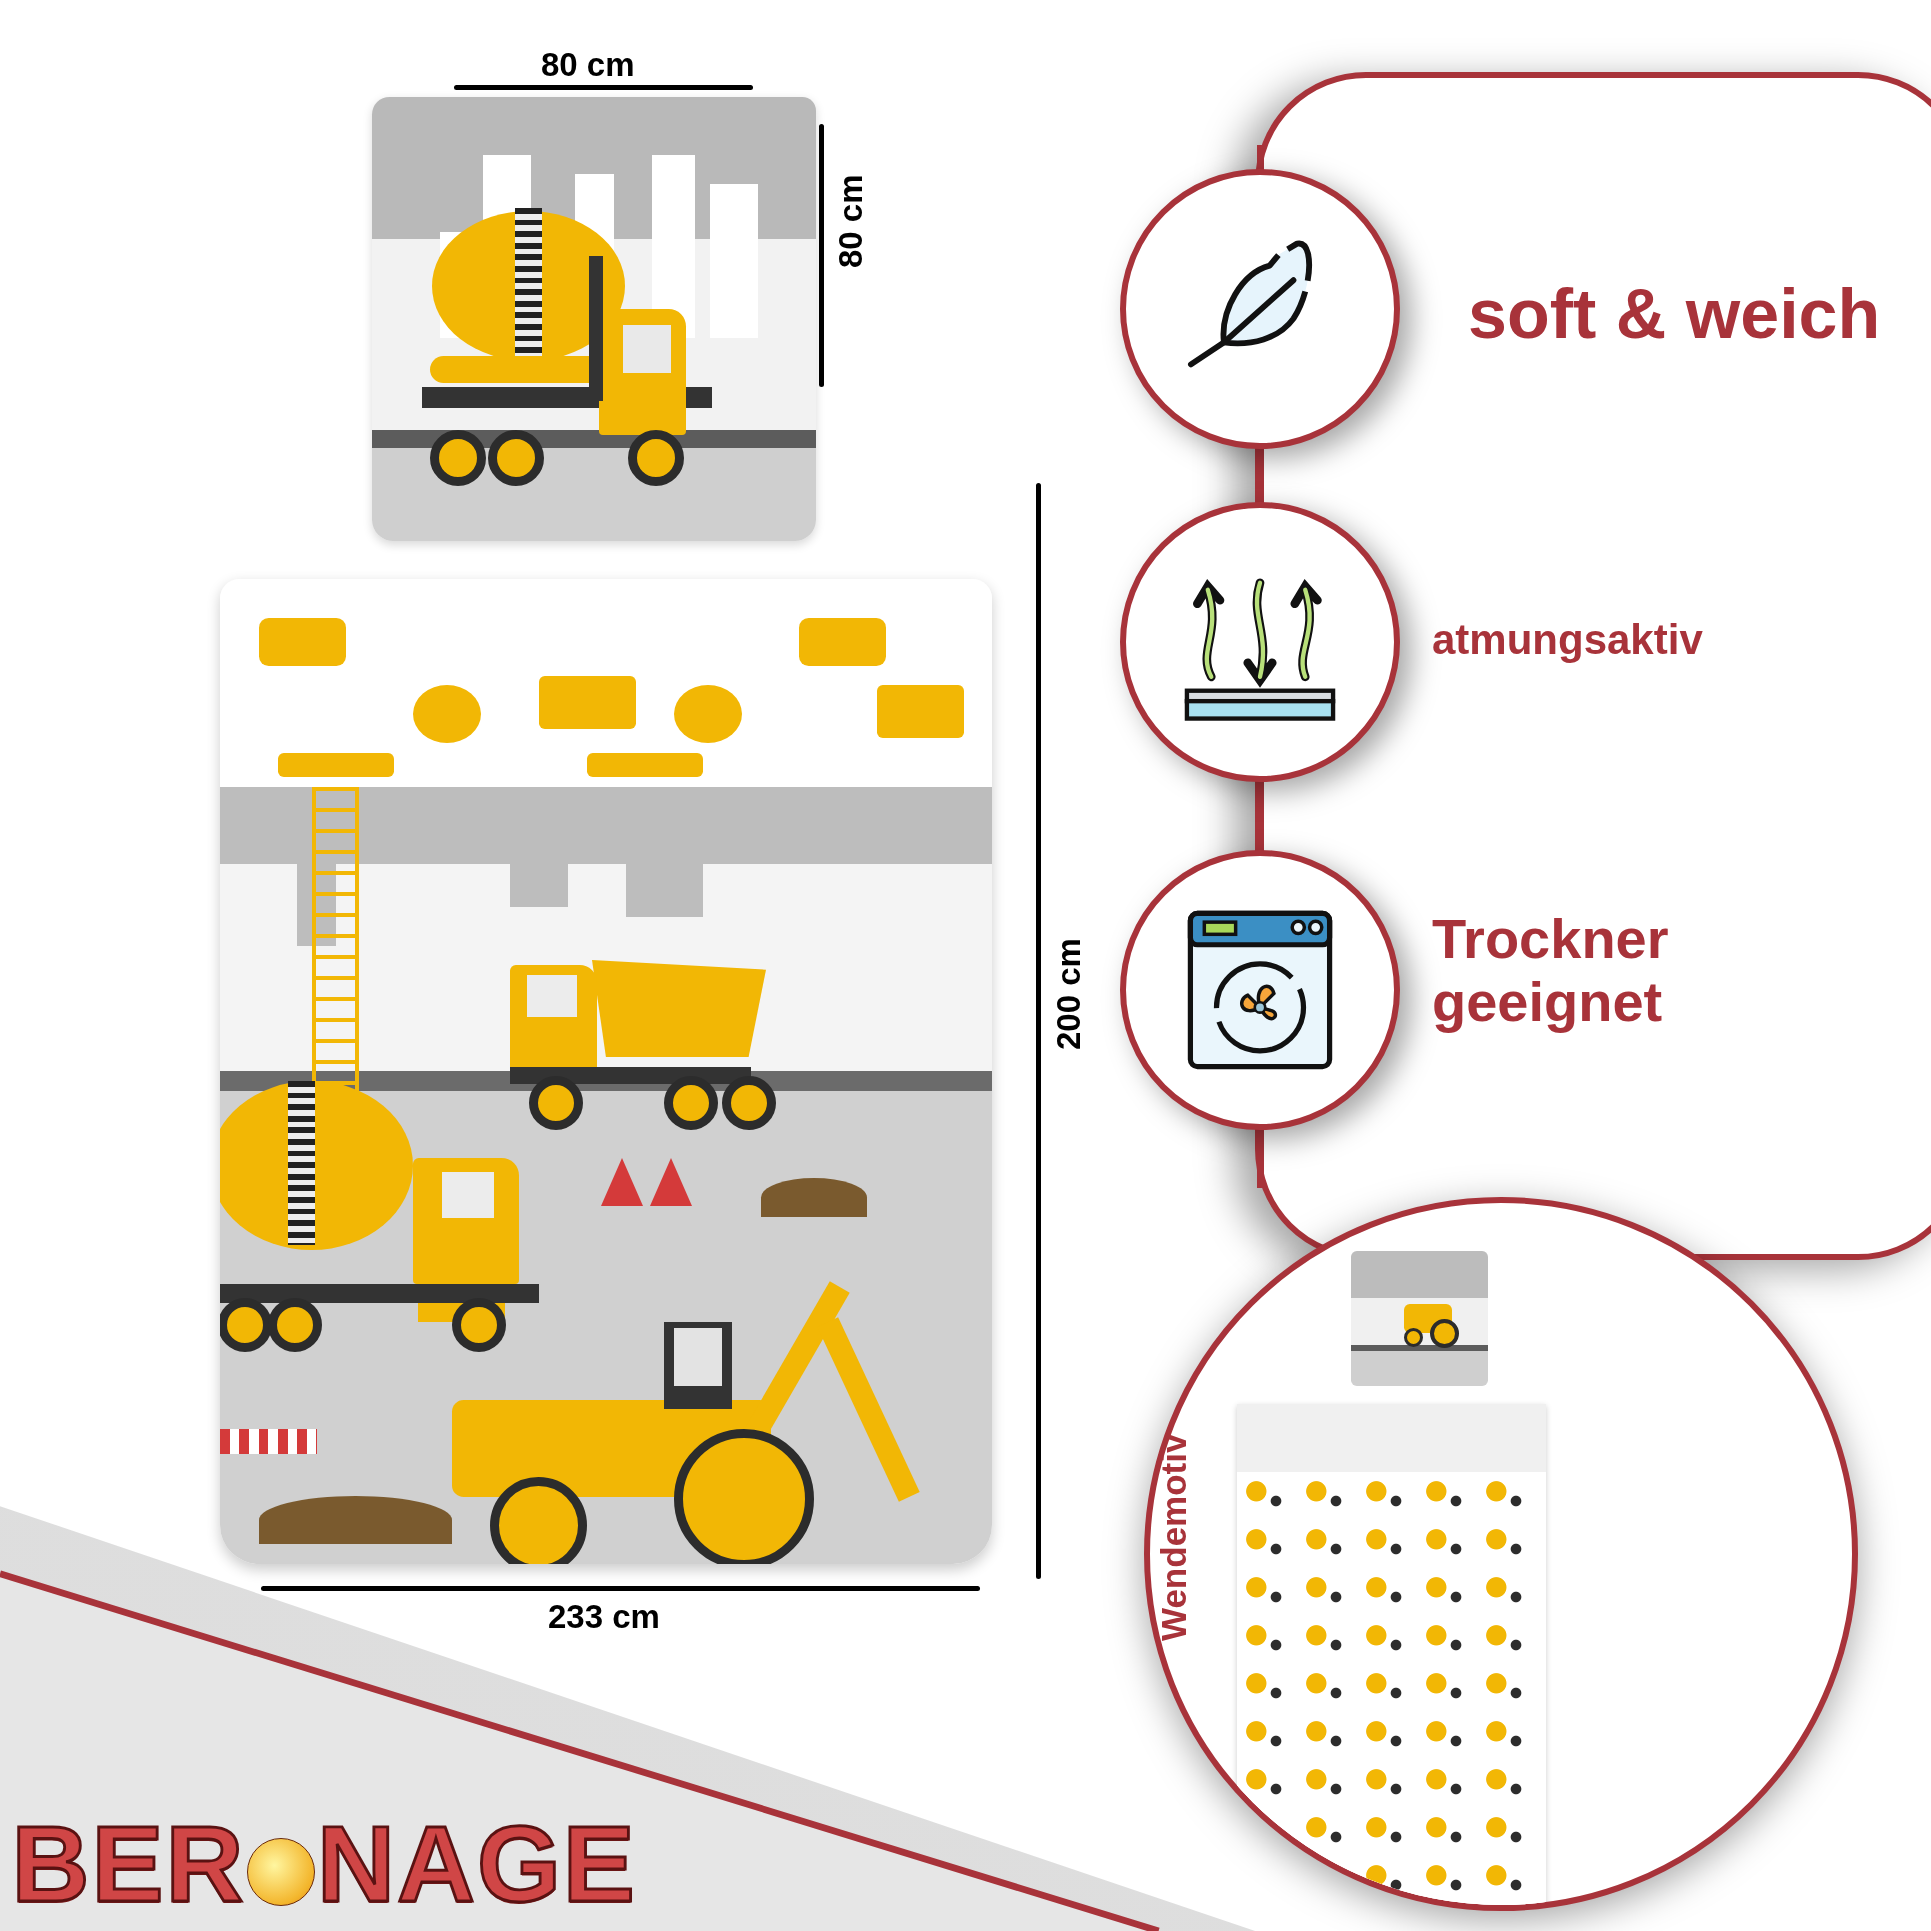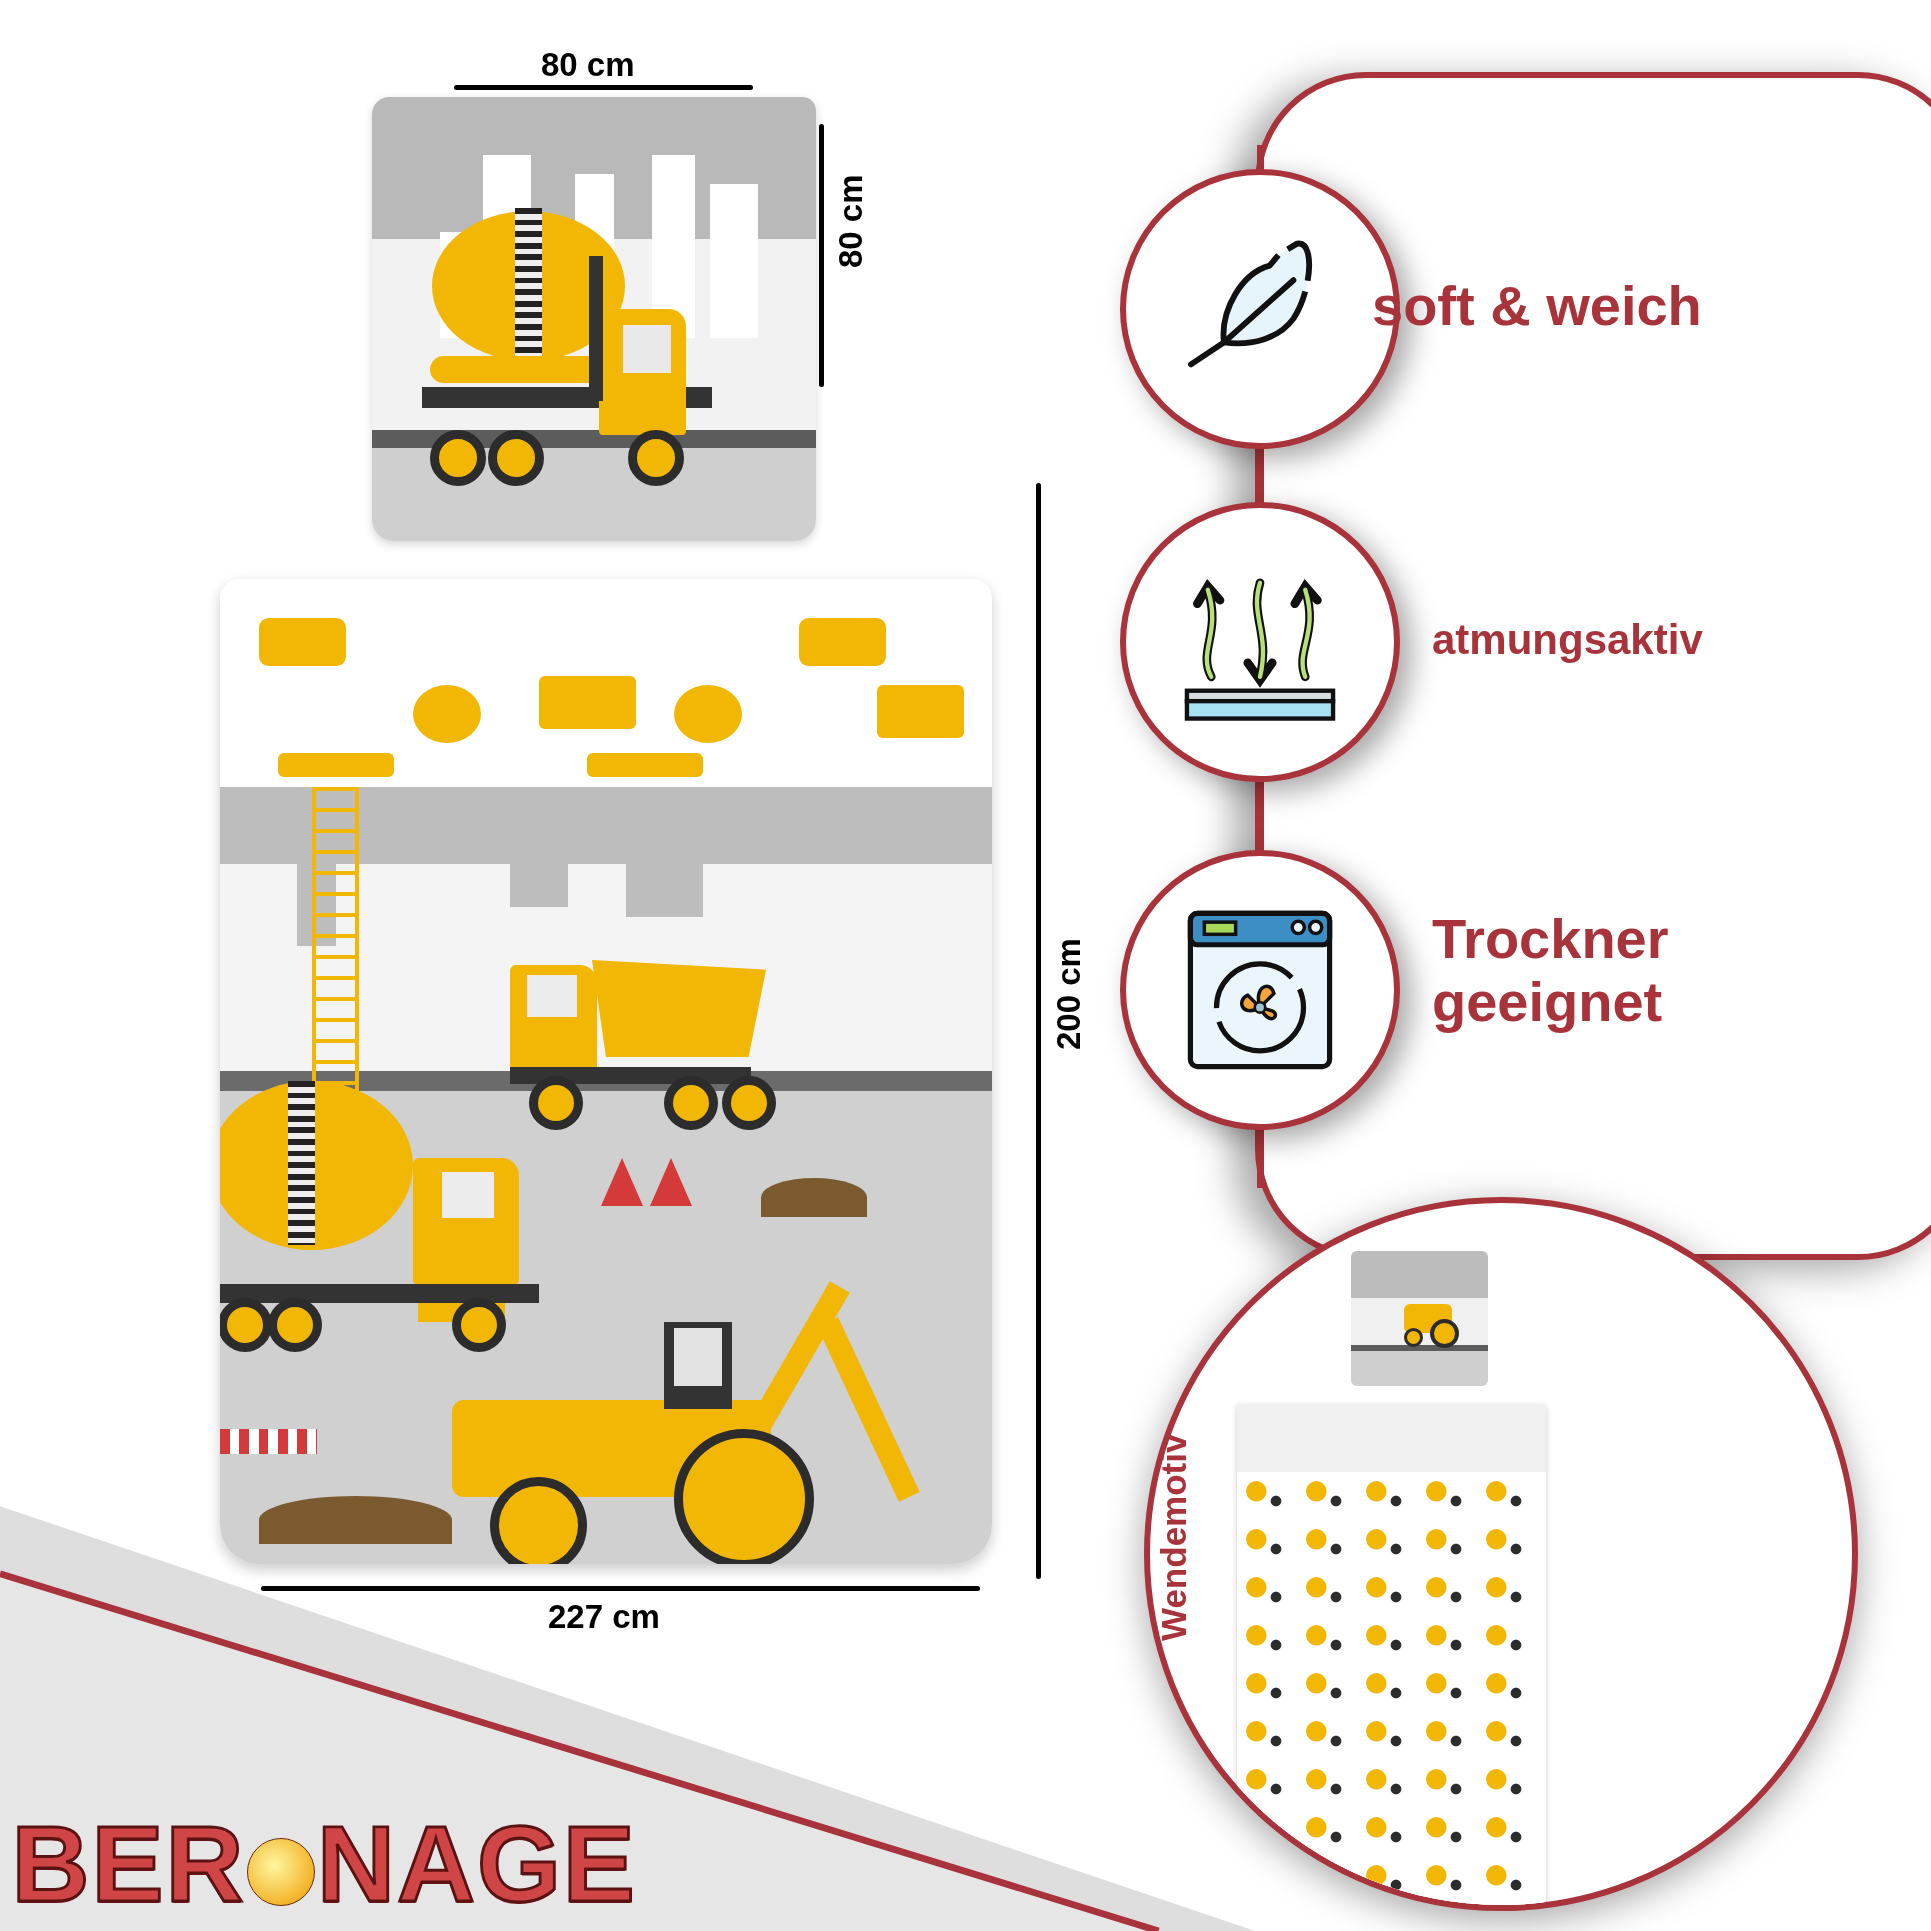--- a/index.html
+++ b/index.html
@@ -51,21 +51,21 @@
 
 <div class="feature-panel"></div>
 <div class="connector" style="top:145px;height:1043px;"></div>
 
 <div class="feat-circle" style="left:1120px;top:169px;">
   <svg width="183" height="183" viewBox="0 0 100 100">
     <path d="M30 68 C28 50 40 30 55 26 L60 20 L70 14 C80 12 78 40 68 55 C60 66 45 70 30 68Z" fill="#e6f4fc" stroke="#111" stroke-width="3.2" stroke-linejoin="round" stroke-dasharray="60 6 30 6 200"></path>
     <path d="M12 80 L30 68 L68 34" fill="none" stroke="#111" stroke-width="3.2" stroke-linecap="round"></path>
   </svg>
 </div>
-<div class="feat-label" style="left:1372px;top:275px;font-size:56px;">soft &amp; weich</div>
+<div class="feat-label" style="left:1468px;top:275px;font-size:70px;">soft &amp; weich</div>
 
 <div class="feat-circle" style="left:1120px;top:502px;">
   <svg width="174" height="174" viewBox="0 0 100 100">
     <g fill="none" stroke="#111" stroke-width="5" stroke-linecap="round">
       <path d="M22 70 C14 55 28 45 20 20 M14 28 L20 18 L27 26"></path>
       <path d="M50 16 C44 35 56 45 50 70 M43 62 L50 72 L57 62"></path>
       <path d="M76 70 C70 55 84 45 76 20 M70 28 L76 18 L83 26"></path>
     </g>
     <g fill="none" stroke="#b8e07a" stroke-width="2.5" stroke-linecap="round">
       <path d="M22 70 C14 55 28 45 20 20"></path>
@@ -121,21 +121,21 @@
   <div class="abs" style="left:251px;top:228px;width:48px;height:48px;background:#e9e9e9;"></div>
   <div class="abs dark" style="left:217px;top:159px;width:13.5px;height:145px;"></div>
   <div class="wheel" style="left:58px;top:333px;width:56px;height:56px;"></div>
   <div class="wheel" style="left:116px;top:333px;width:56px;height:56px;"></div>
   <div class="wheel" style="left:256px;top:333px;width:56px;height:56px;"></div>
 </div>
 
 <div class="dim-line" style="left:1036px;top:483px;width:4.8px;height:1096px;"></div>
 <div class="dim-text" style="left:1050px;top:1050px;transform:rotate(-90deg);transform-origin:left top;">200 cm</div>
 <div class="dim-line" style="left:261px;top:1586px;width:719px;height:4.8px;"></div>
-<div class="dim-text" style="left:548px;top:1598px;">227 cm</div>
+<div class="dim-text" style="left:548px;top:1598px;">233 cm</div>
 
 <div class="duvet">
   <div class="duvet-fold">
     <div class="abs yellow" style="left:39px;top:39px;width:87px;height:48px;border-radius:9.7px;"></div>
     <div class="abs yellow" style="left:193px;top:106px;width:68px;height:58px;border-radius:50%;"></div>
     <div class="abs yellow" style="left:319px;top:97px;width:97px;height:53px;border-radius:5.8px;"></div>
     <div class="abs yellow" style="left:454px;top:106px;width:68px;height:58px;border-radius:50%;"></div>
     <div class="abs yellow" style="left:579px;top:39px;width:87px;height:48px;border-radius:9.7px;"></div>
     <div class="abs yellow" style="left:657px;top:106px;width:87px;height:53px;border-radius:5.8px;"></div>
     <div class="abs yellow" style="left:58px;top:174px;width:116px;height:24px;border-radius:5.8px;"></div>

